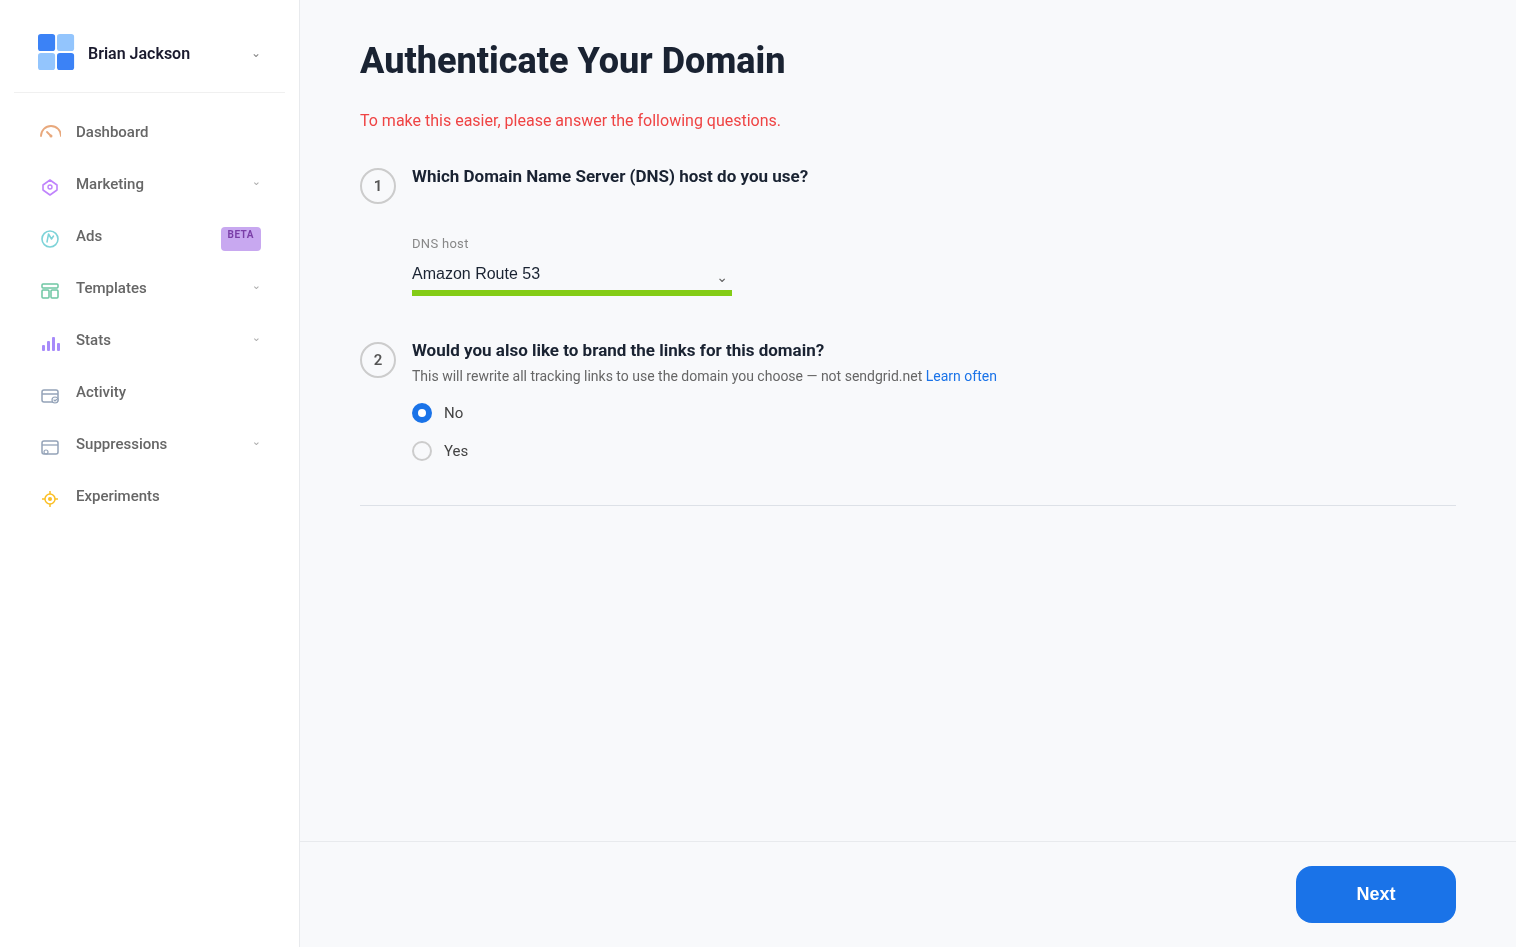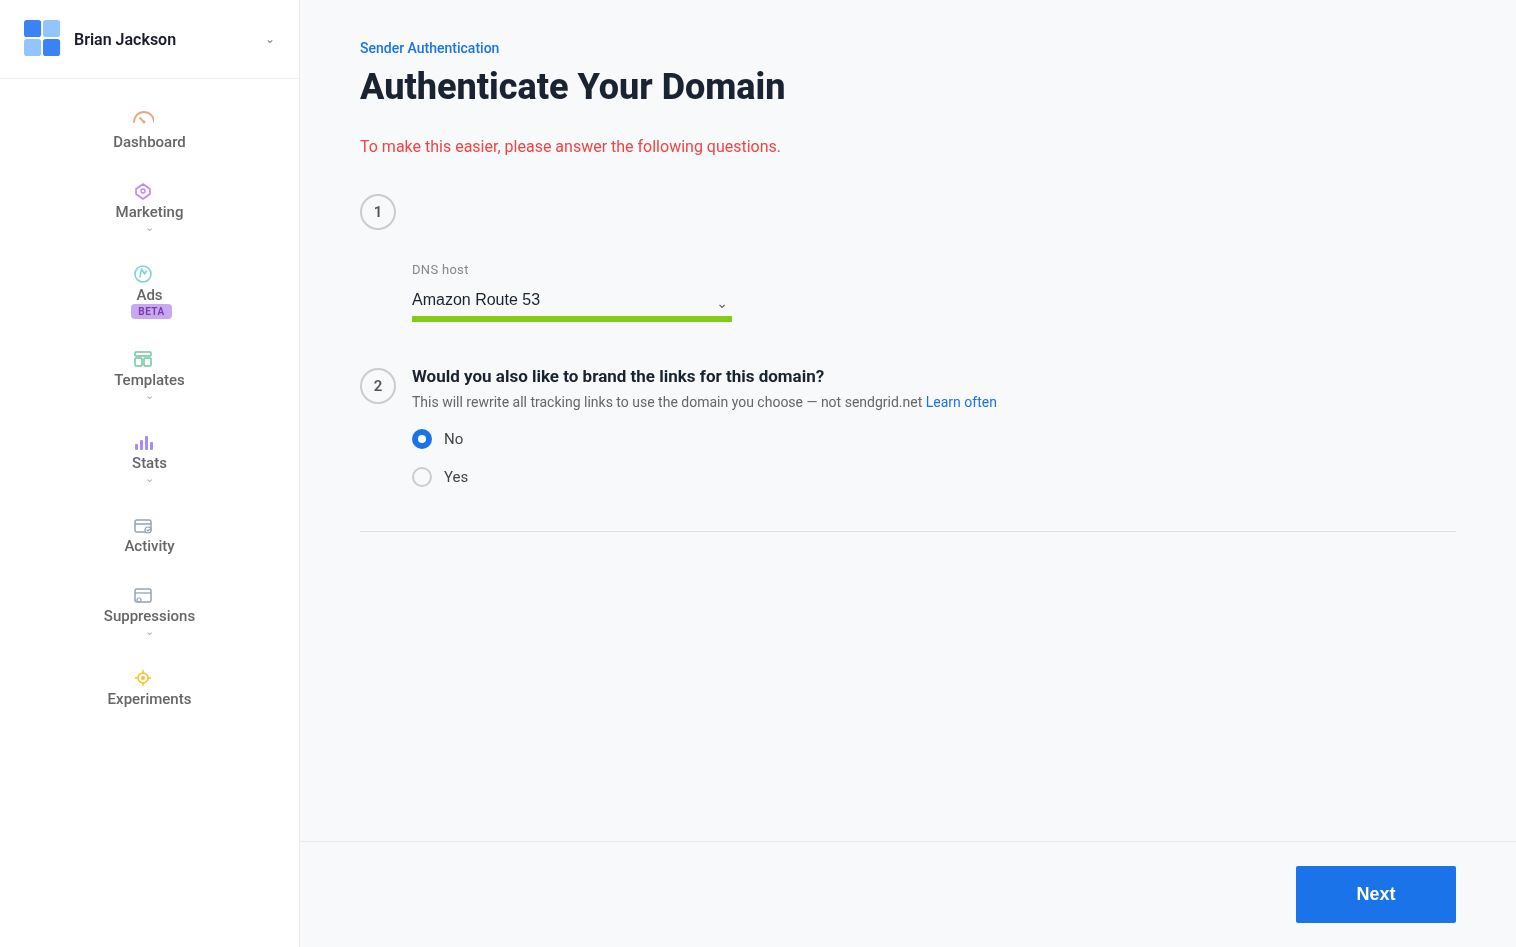--- a/index.html
+++ b/index.html
@@ -13,21 +13,21 @@
     }
 
     
     .sidebar {
       width: 300px;
       min-width: 300px;
       background: #ffffff;
       border-right: 1px solid #e8eaed;
       display: flex;
       flex-direction: column;
-      padding: 0;
+      padding: 14px;
       overflow-y: auto;
     }
 
     .sidebar-header {
       display: flex;
       align-items: center;
       padding: 20px 24px;
       border-bottom: 1px solid #f0f0f0;
       cursor: pointer;
     }
@@ -51,29 +51,27 @@
       font-size: 12px;
     }
 
     .sidebar-nav {
       padding: 16px 0;
       flex: 1;
     }
 
     .nav-item {
       display: flex;
-      align-items: center;
       padding: 14px 24px;
       cursor: pointer;
       color: #555;
       font-size: 15px;
       font-weight: 500;
       border-radius: 0;
       transition: background 0.15s;
-      flex-direction: column;
     }
 
     .nav-item .nav-icon {
       width: 24px;
       height: 24px;
       margin-right: 14px;
       flex-shrink: 0;
       display: flex;
       align-items: center;
       justify-content: center;
@@ -276,21 +274,21 @@
       display: flex;
       justify-content: flex-end;
       align-items: center;
       border-top: 1px solid #e8eaed;
     }
 
     .next-button {
       background: #1a73e8;
       color: white;
       border: none;
-      border-radius: 2px;
+      border-radius: 16px;
       padding: 18px 60px;
       font-size: 18px;
       font-weight: 600;
       cursor: pointer;
       transition: background 0.15s;
       min-width: 160px;
     }
 
     
     .icon-dashboard { color: #e8a87c; }
@@ -408,30 +406,30 @@
       </span>
       <span class="nav-label">Experiments</span>
     </div>
 
   </nav>
 </aside>
 
 <div class="main-content">
   <div class="content-area">
 
-    <div class="breadcrumb">Sender Authentication</div>
     <h1 class="page-title">Authenticate Your Domain</h1>
     <p class="page-description">To make this easier, please answer the following questions.</p>
 
     <div class="question-block">
       <div class="question-header">
         <div class="step-number">
           <span>1</span>
         </div>
         <div>
+          <div class="question-title">Which Domain Name Server (DNS) host do you use?</div>
         </div>
       </div>
       <div class="question-body">
         <div class="dns-label">DNS host</div>
         <div class="dns-select-wrapper">
           <select class="dns-select">
             <option>Amazon Route 53</option>
             <option>Cloudflare</option>
             <option>GoDaddy</option>
             <option>Namecheap</option>

